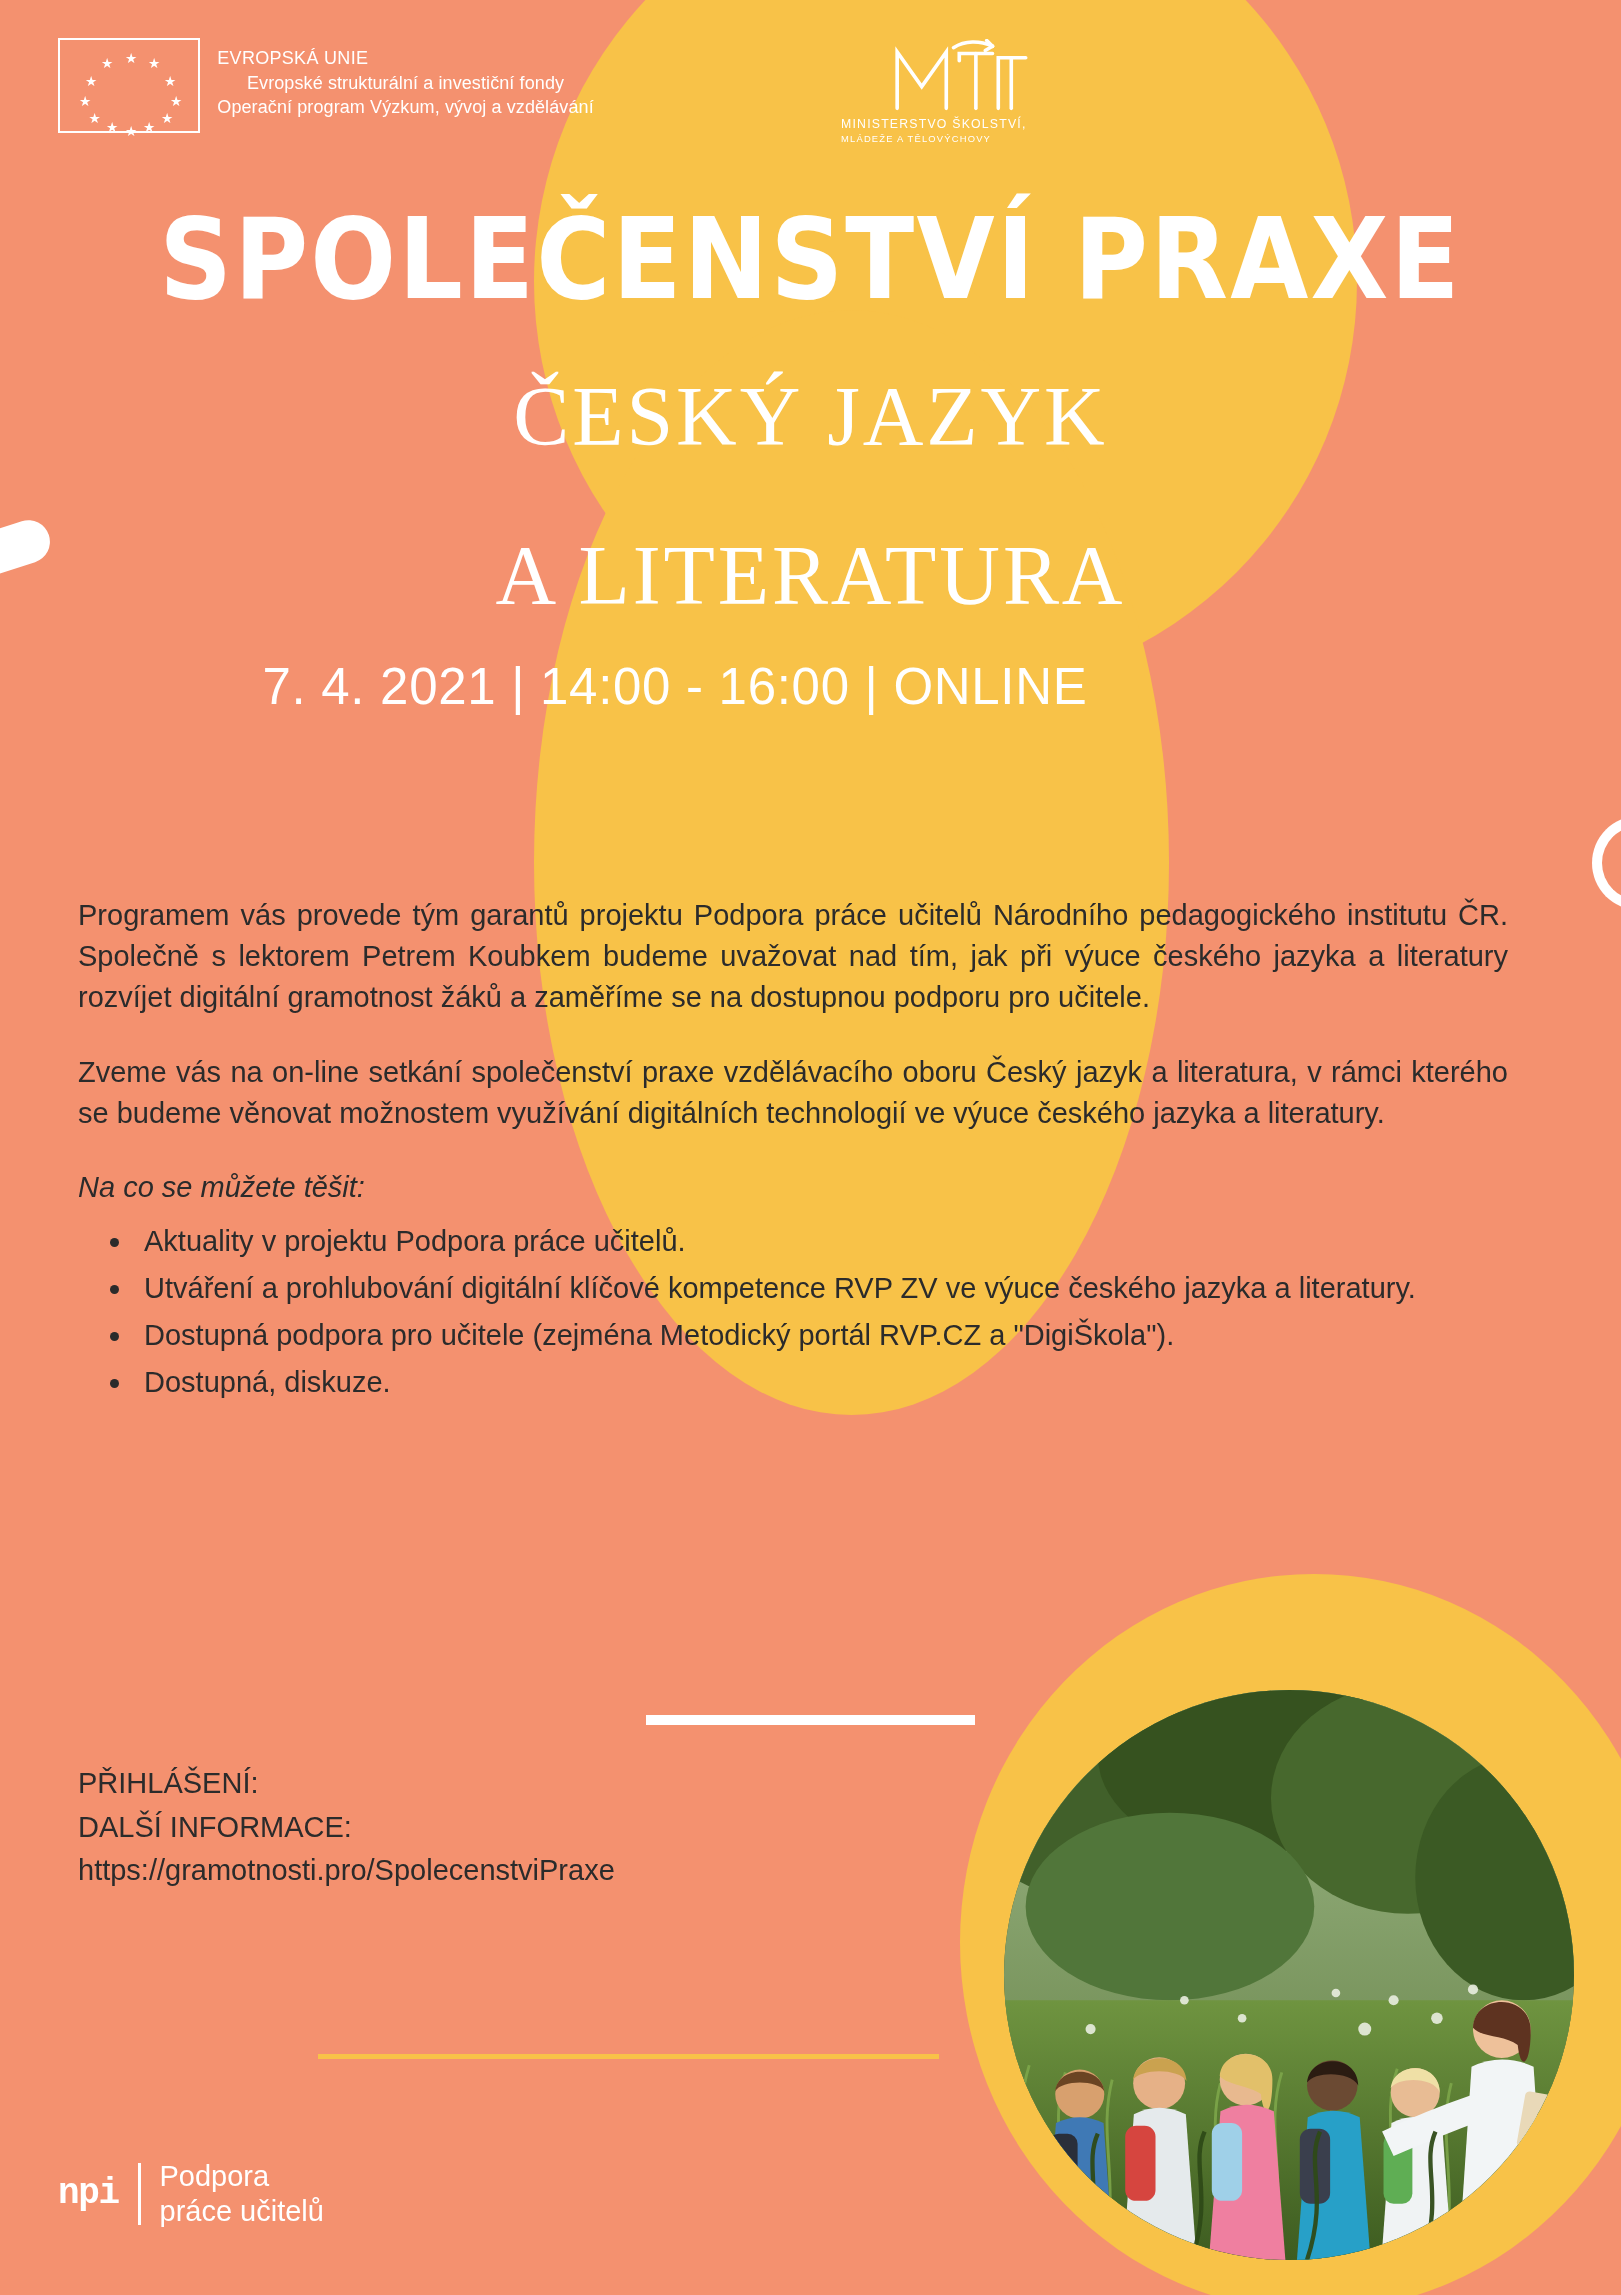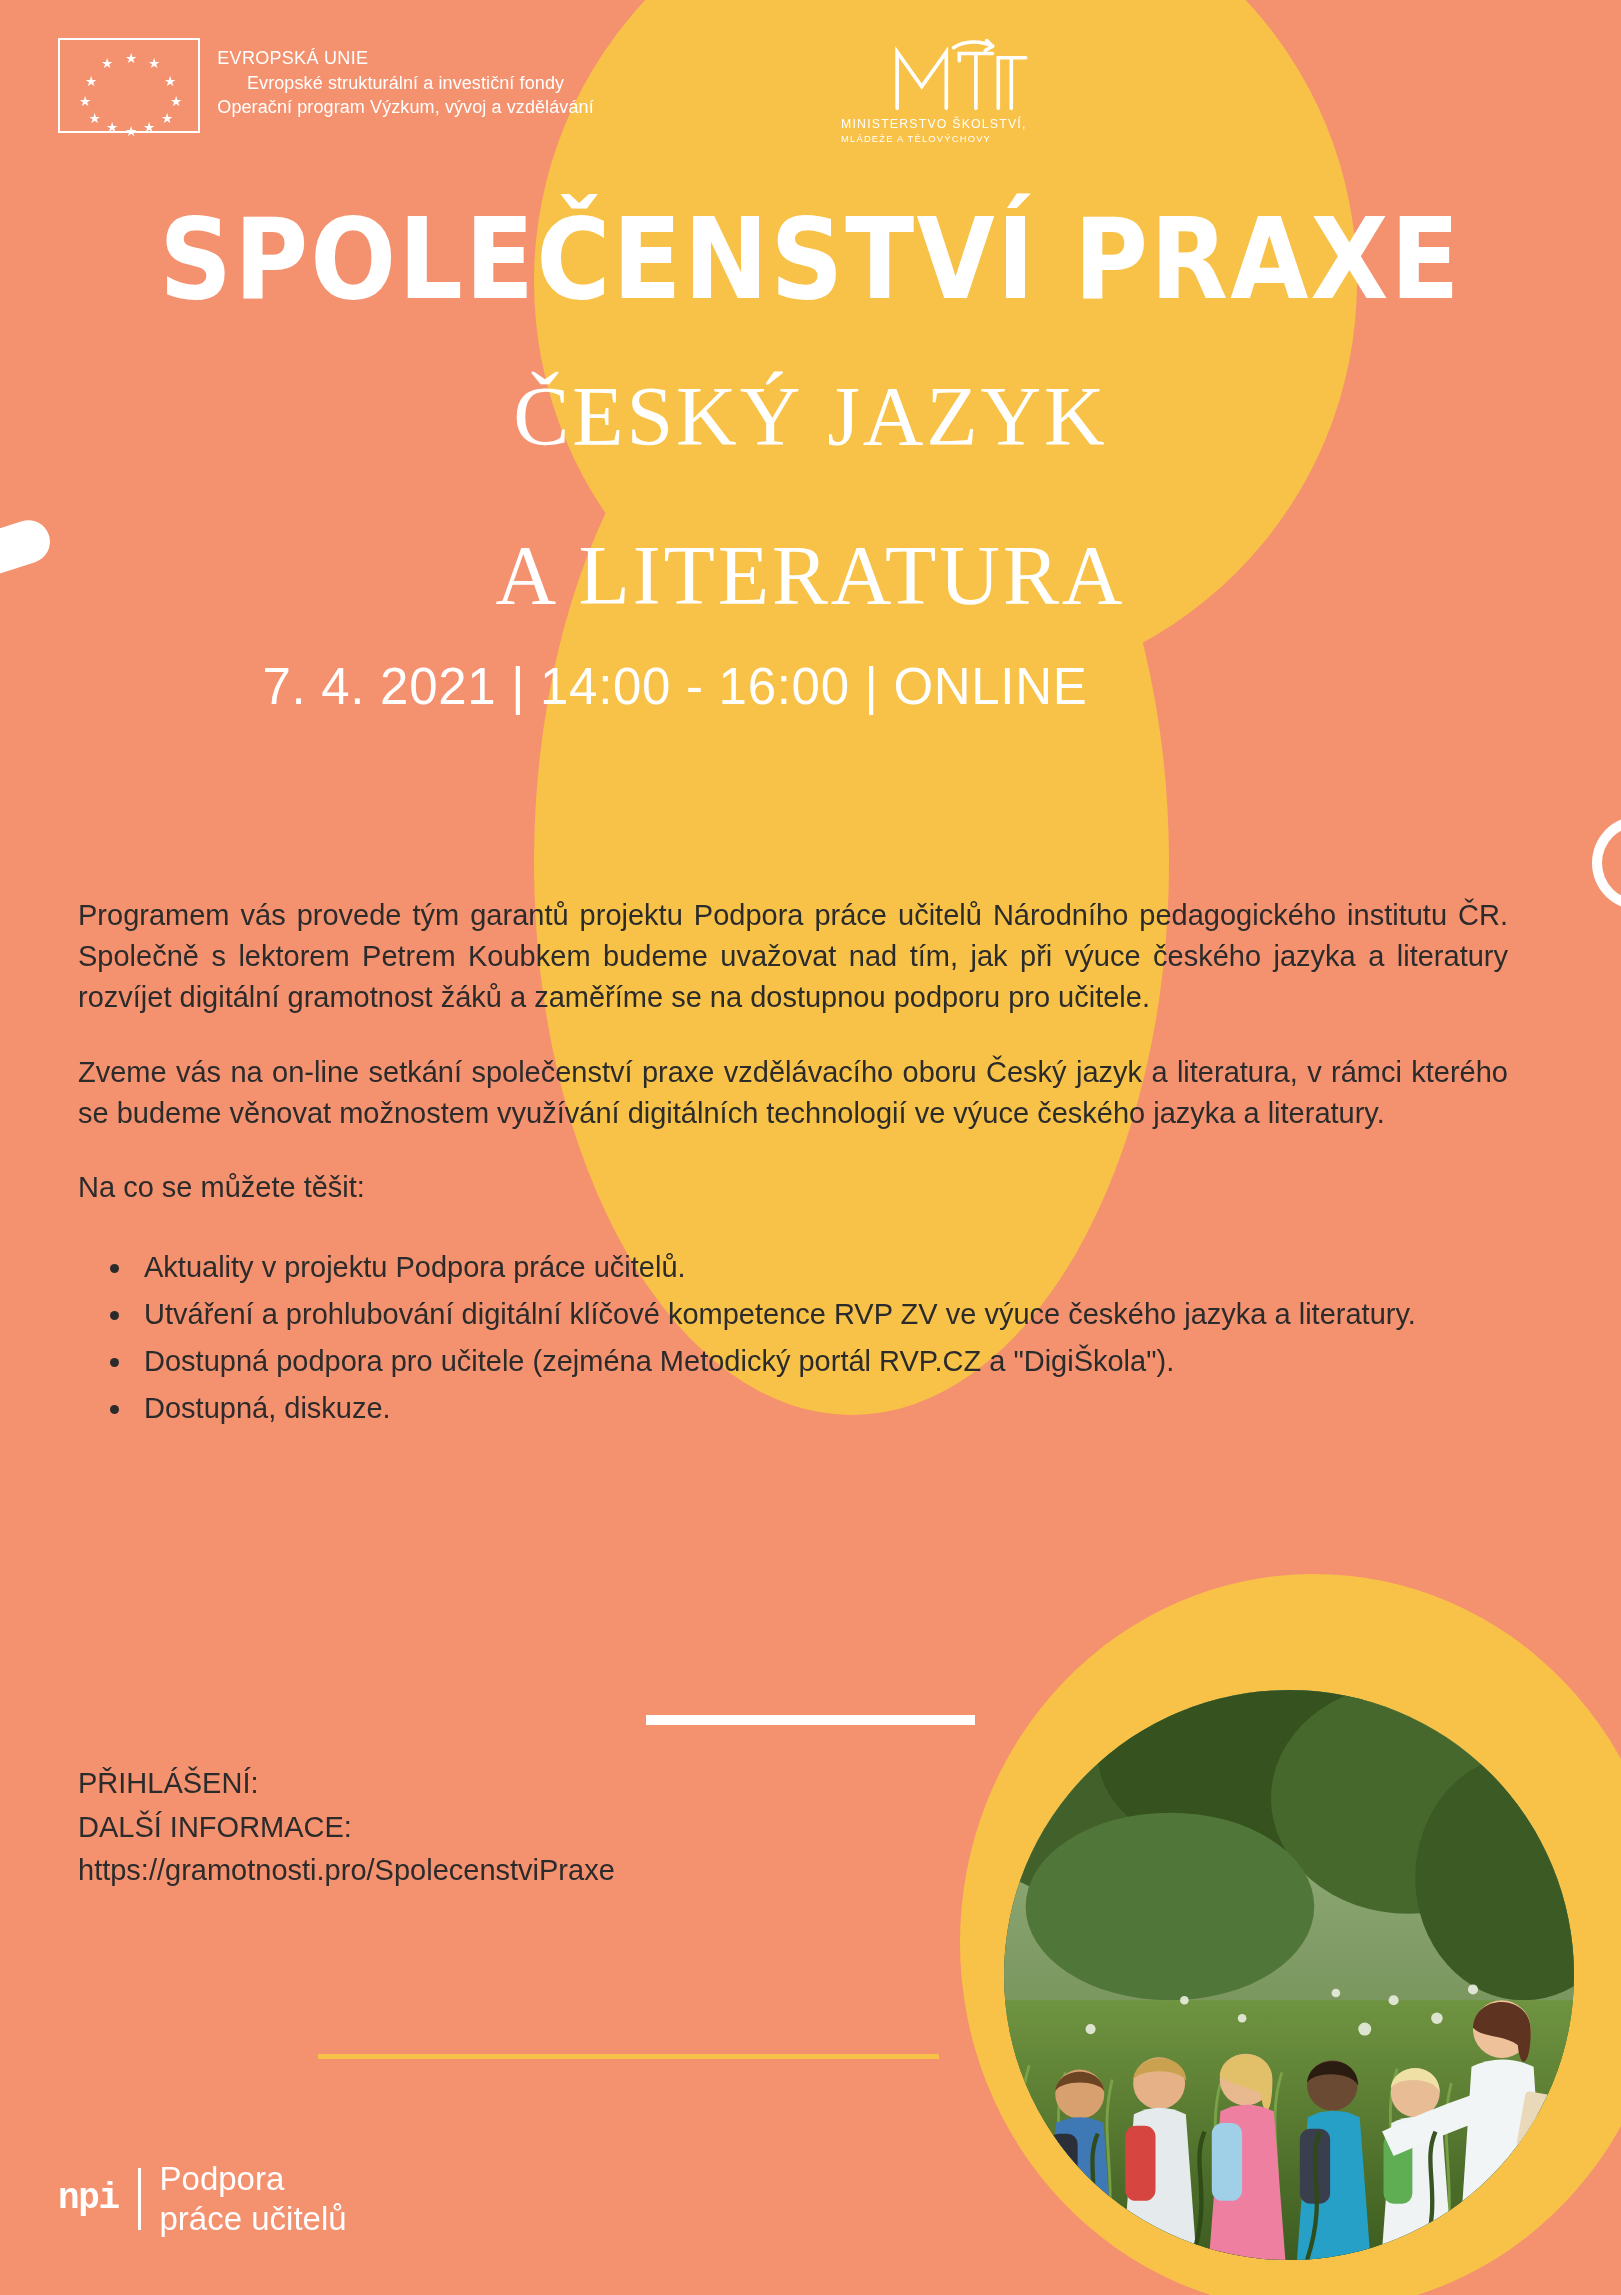--- a/index.html
+++ b/index.html
@@ -141,21 +141,21 @@
   .body-wrap {
     position: absolute;
     left: 78px;
     top: 895px;
     width: 1430px;
     color: #2B2B2B;
     font-size: 29px;
     line-height: 1.42;
   }
   .para { text-align: justify; margin: 0 0 33px 0; }
-  .para-lead { margin-bottom: 39px; }
+  .para-lead { margin-bottom: 13px; font-style: italic; }
   .bullets { margin: 0; padding-left: 56px; }
   .bullets li { margin: 0 0 5.8px 0; padding-left: 10px; }
 
   
   .divider-white {
     position: absolute;
     left: 646px; top: 1715px;
     width: 329px; height: 10px;
     background: #FFFFFF;
   }
@@ -198,21 +198,21 @@
     color: #FFFFFF;
   }
   .npi-word {
     font-family: Liberation Mono, monospace;
     font-weight: 900;
     font-size: 36px;
     letter-spacing: -1.4px;
     line-height: 1;
   }
   .npi-rule { width: 2.9px; height: 62px; background: #FFFFFF; margin: 0 19px; }
-  .npi-tag { font-size: 33px; line-height: 1.22; }
+  .npi-tag { font-size: 29px; line-height: 1.22; }
 </style>
 </head>
 <body>
 
 <div class="bg-circle-top"></div>
 <div class="bg-circle-top2"></div>
 <div class="bg-circle-bottom"></div>
 <div class="swoosh-left"></div>
 <div class="swoosh-right"></div>
 

